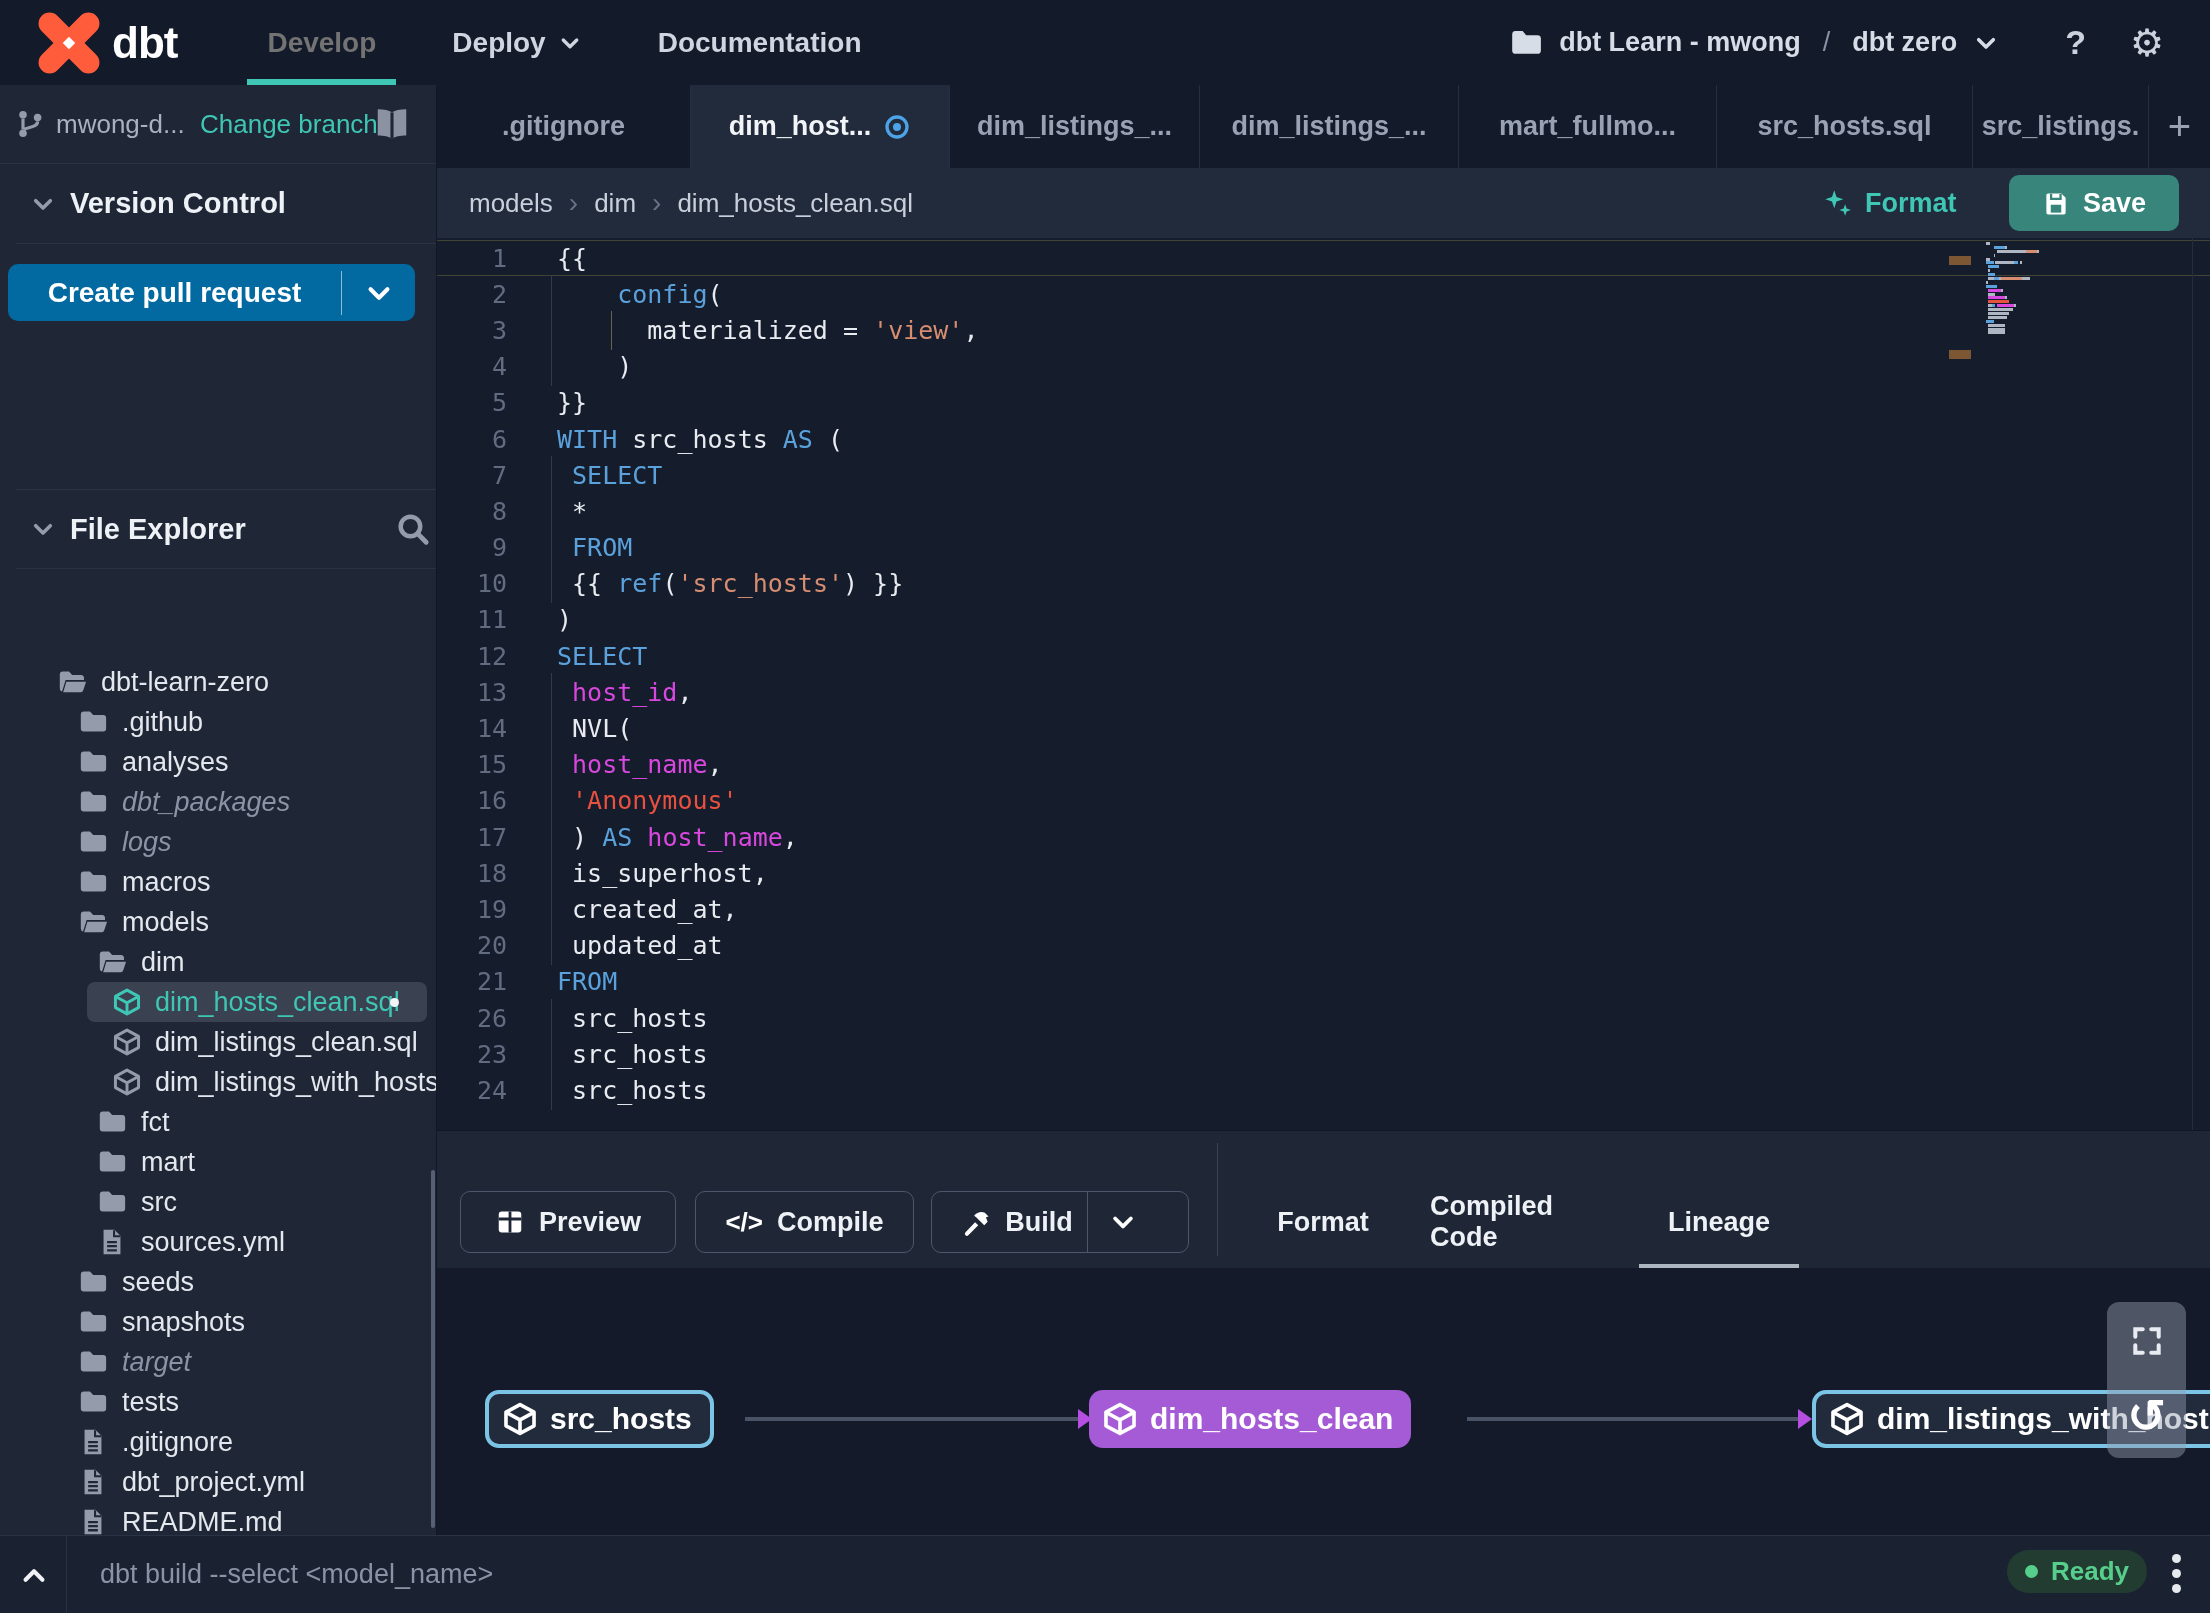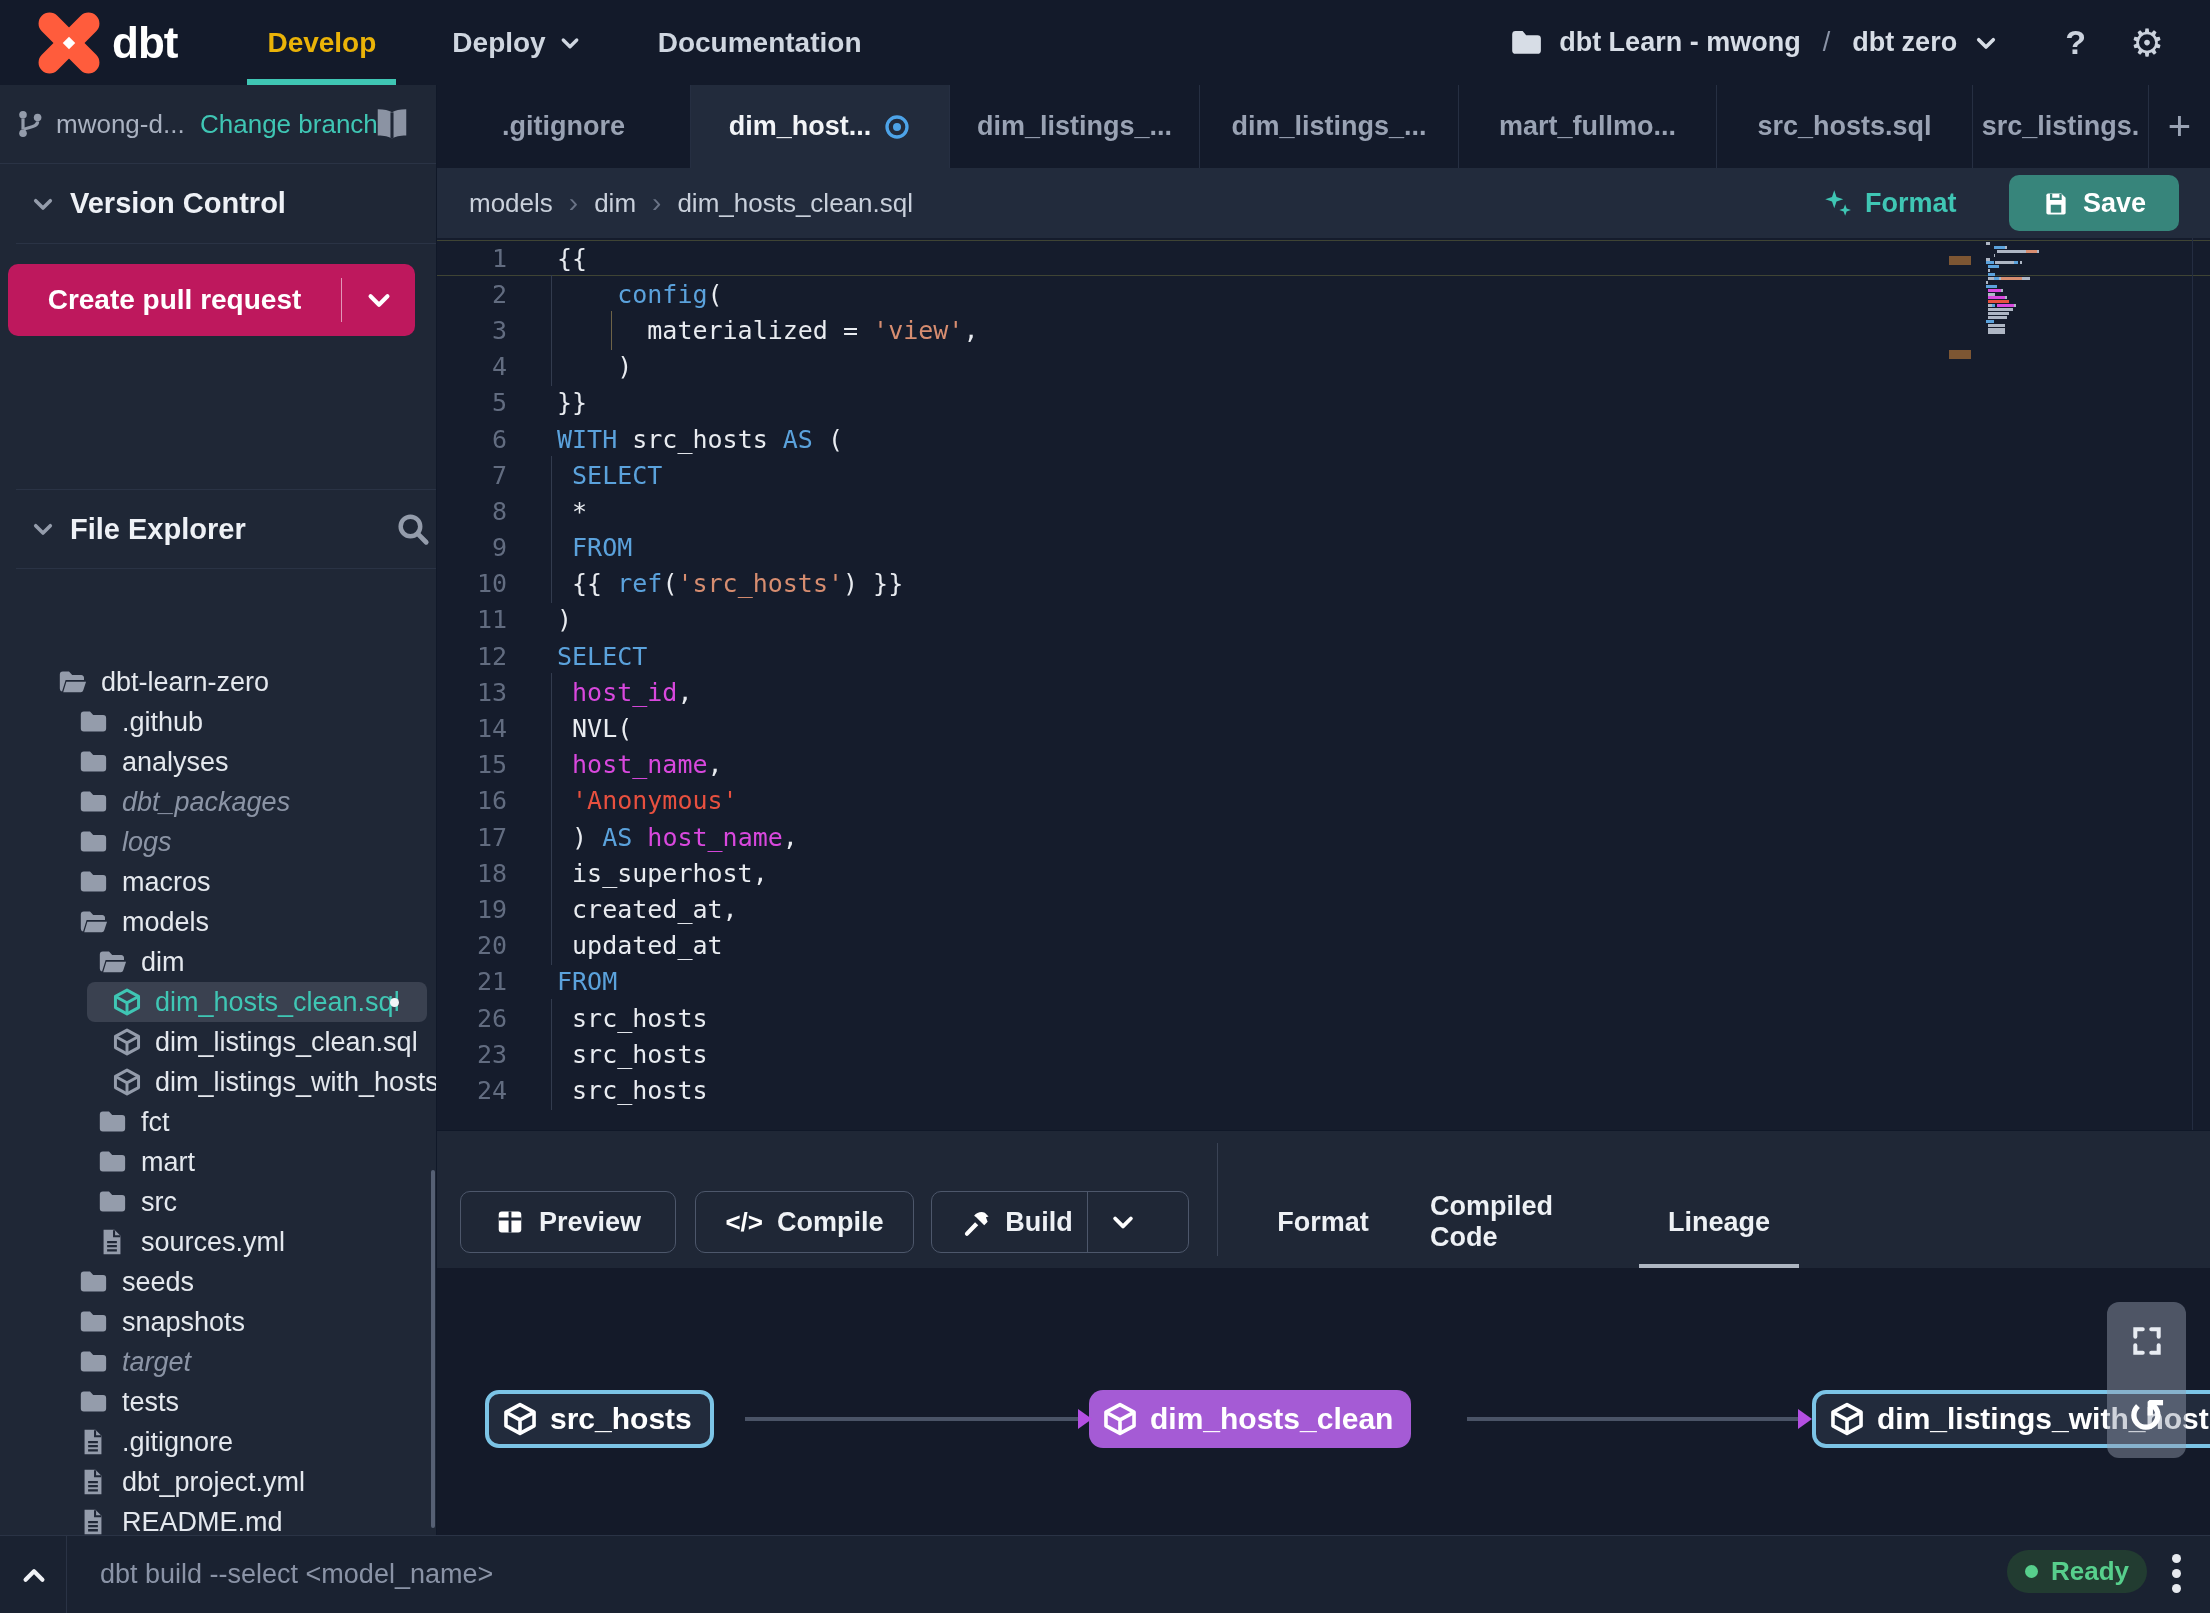--- a/index.html
+++ b/index.html
@@ -15,21 +15,21 @@
 
   
   #topnav { position:absolute; left:0; top:0; width:2210px; height:85px;
     background:#131a2a; display:flex; align-items:center; }
   .logo-wrap { display:flex; align-items:center; margin-left:36px; }
   .logo-mark { width:66px; height:66px; }
   .logo-text { font-size:44px; font-weight:700; color:#ffffff; margin-left:10px; letter-spacing:-1px; }
   #nav-items { display:flex; align-items:center; margin-left:90px; gap:76px; }
   .nav-item { font-size:28px; font-weight:600; color:#cfd6e0; position:relative;
     display:flex; align-items:center; gap:12px; cursor:default; height:85px; }
-  .nav-item.active { color:#eab308; }
+  .nav-item.active { color:#737373; }
   .nav-item.active::after { content:""; position:absolute; left:-20px; right:-20px;
     bottom:0; height:6px; background:#3fc6b4; }
   .nav-right { margin-left:auto; display:flex; align-items:center; margin-right:46px; gap:0; }
   .proj { display:flex; align-items:center; gap:16px; font-size:27px; font-weight:600; color:#d7dde6; }
   .proj .sep { color:#8a93a6; font-weight:400; margin:0 6px; }
   .help-q { font-size:34px; font-weight:700; color:#cbd2dd; margin-left:66px; }
   .gear { font-size:38px; color:#cbd2dd; margin-left:44px; }
 
   
   #sidebar { position:absolute; left:0; top:85px; width:437px; height:1450px;
@@ -37,21 +37,21 @@
   .branch-row { height:79px; border-bottom:1px solid #2a3345; display:flex; align-items:center; position:relative; }
   .branch-row .bicon { margin-left:14px; color:#949cab; }
   .branch-name { font-size:26px; color:#a9b1c0; margin-left:10px; }
   .change-branch { font-size:26px; color:#3fc6b4; position:absolute; left:200px; }
   .book { position:absolute; left:373px; color:#8b93a3; }
   .section-head { height:80px; border-bottom:1px solid #2a3345; display:flex; align-items:center; position:relative;margin-left:16px; }
   .section-head .chev { margin-left:14px; color:#949cab; }
   .section-title { font-size:29px; font-weight:700; color:#eef1f6; margin-left:14px; }
   .search-btn { position:absolute; left:380px; color:#949cab; }
   .pr-wrap { padding:20px 8px 0 8px; height:106px; }
-  .pr-btn { width:407px; height:72px; background:#be185d; border-radius:10px;
+  .pr-btn { width:407px; height:57px; background:#0369a1; border-radius:10px;
     display:flex; align-items:center; color:#ffffff; }
   .pr-main { flex:1; text-align:center; font-size:28px; font-weight:600; }
   .pr-caret { width:74px; height:44px; border-left:1.5px solid rgba(255,255,255,0.55);
     display:flex; align-items:center; justify-content:center; }
   #fe-head { margin-top:139px; border-top:1px solid #2a3345; }
   #tree { position:absolute; left:0; top:575px; right:0; bottom:0; overflow:hidden; padding-top:2px; }
   .tree-row { height:40px; display:flex; align-items:center; font-size:27px; color:#e4e8ee; position:relative; }
   .tree-row .ticon { color:#949cab; flex:0 0 auto; }
   .tree-row .tlabel { margin-left:14px; white-space:nowrap; }
   .tree-row.italic .tlabel { font-style:italic; color:#8b94a5; }

